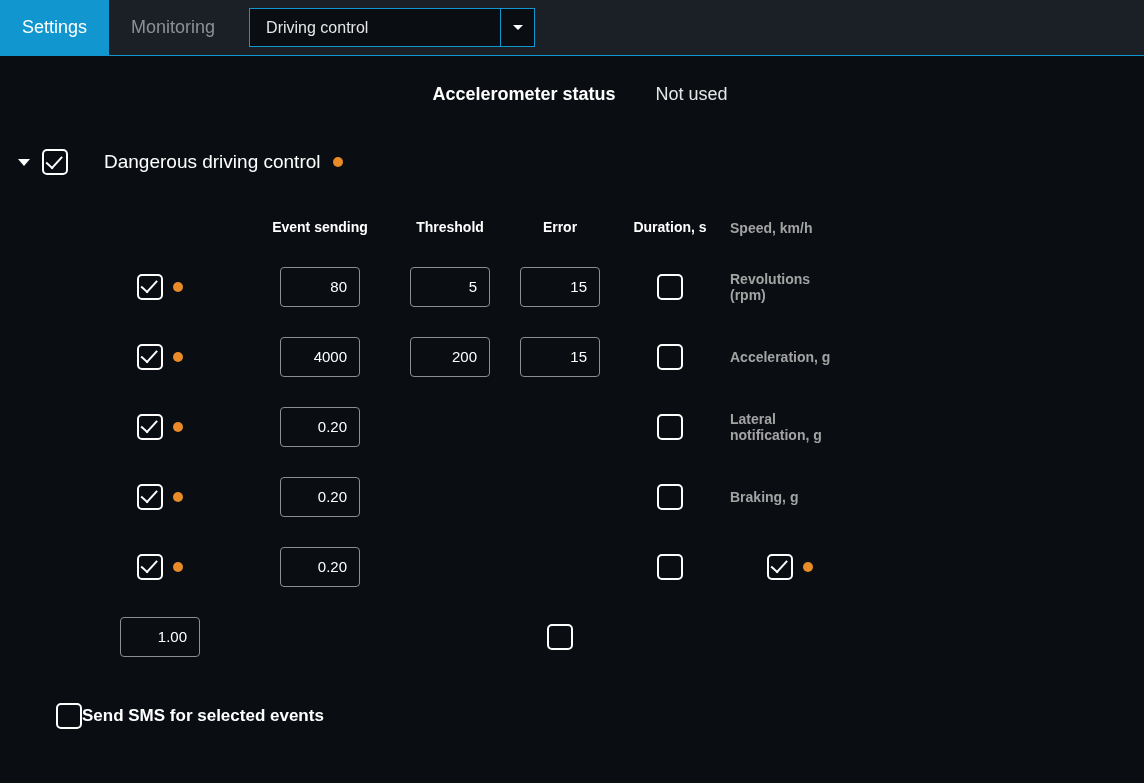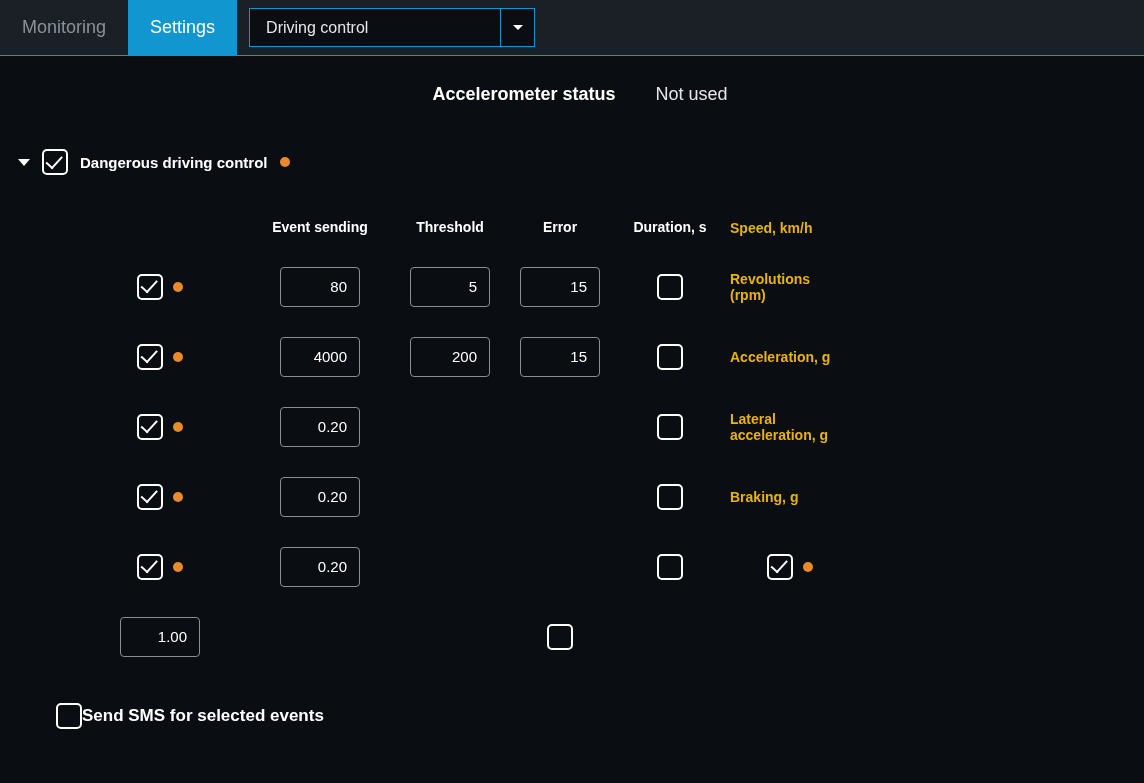--- a/index.html
+++ b/index.html
@@ -94,21 +94,21 @@
     cursor: pointer;
     flex-shrink: 0;
   }
   .checkbox.checked::after {
     content: "";
     width: 14px; height: 7px;
     border-left: 2.5px solid #ffffff;
     border-bottom: 2.5px solid #ffffff;
     transform: rotate(-48deg) translate(1px,-2px);
   }
-  .section-title { font-size: 15px; font-weight: 700; }
+  .section-title { font-size: 19px; font-weight: 400; margin-left: 24px; }
   .dot {
     width: 10px; height: 10px;
     background: #e88b28;
     border-radius: 50%;
     flex-shrink: 0;
   }
   .table-wrap {
     padding: 44px 0 0 50px;
   }
   .grid {
@@ -121,21 +121,21 @@
   .col-header {
     font-size: 14px;
     font-weight: 600;
     text-align: center;
     color: #ffffff;
     line-height: 1.25;
   }
   .row-label {
     font-size: 14px;
     font-weight: 600;
-    color: #eab308;
+    color: #a3a3a3;
     padding-right: 10px;
   }
   .cell-center {
     display: flex;
     justify-content: center;
     align-items: center;
     gap: 10px;
   }
   .input-box {
     border: 1.5px solid #8a8f94;
@@ -152,22 +152,22 @@
     display: flex;
     align-items: center;
     padding: 46px 0 0 56px;
   }
   .sms-label { font-size: 17px; font-weight: 600; }
 </style>
 </head>
 <body>
 
 <div class="topbar">
+  <div class="tab active">Settings</div>
   <div class="tab">Monitoring</div>
-  <div class="tab active">Settings</div>
   <div class="dropdown">
     <div class="dropdown-label">Driving control</div>
     <div class="dropdown-arrow">
       <div class="caret-down"></div>
     </div>
   </div>
 </div>
 
 <div class="status-row">
   <span class="status-label">Accelerometer status</span>
@@ -228,21 +228,21 @@
         <span class="dot"></span>
       </div>
       <div class="cell-center">
         <input class="input-box" value="0.20" style="">
       </div>
       <div class="cell-center"></div>
       <div class="cell-center"></div>
       <div class="cell-center">
         <div class="checkbox"></div>
       </div>
-      <div class="row-label">Lateral acceleration, g</div>
+      <div class="row-label">Lateral notification, g</div>
       <div class="cell-center">
         <div class="checkbox checked"></div>
         <span class="dot"></span>
       </div>
       <div class="cell-center">
         <input class="input-box" value="0.20" style="">
       </div>
       <div class="cell-center"></div>
       <div class="cell-center"></div>
       <div class="cell-center">

